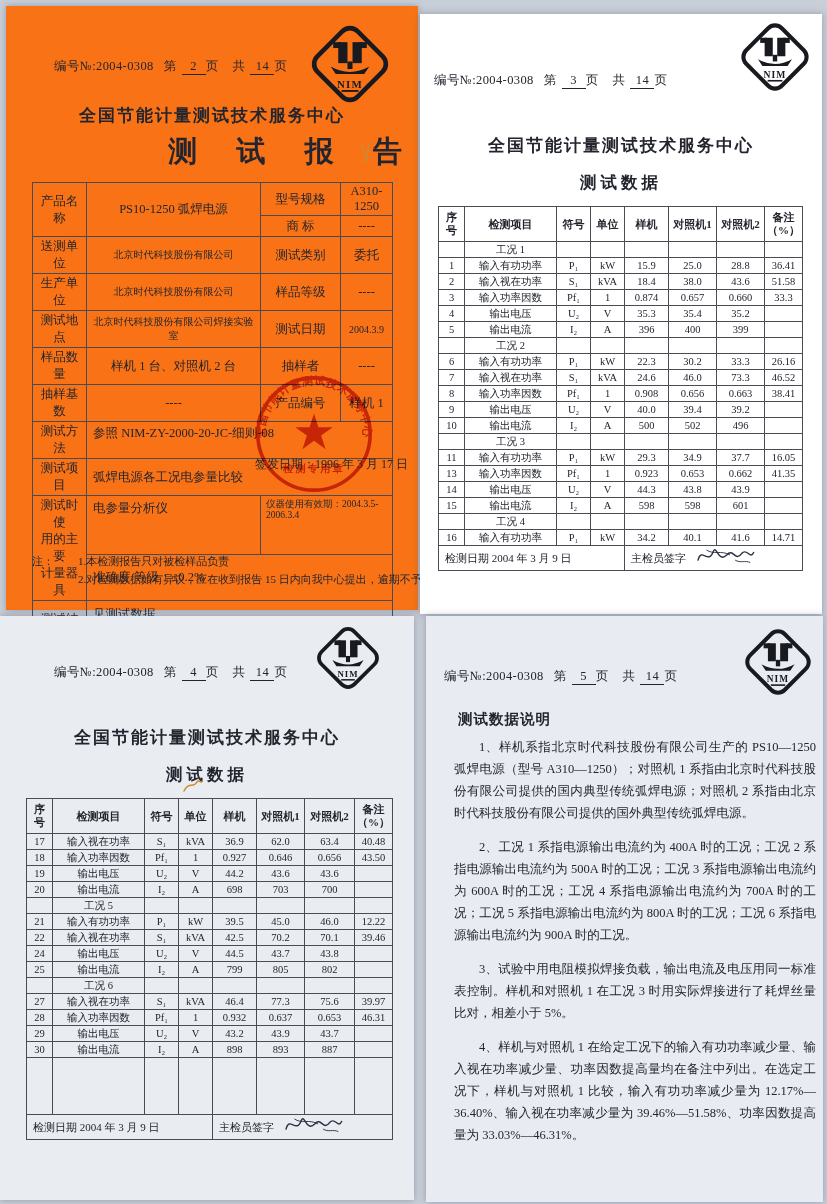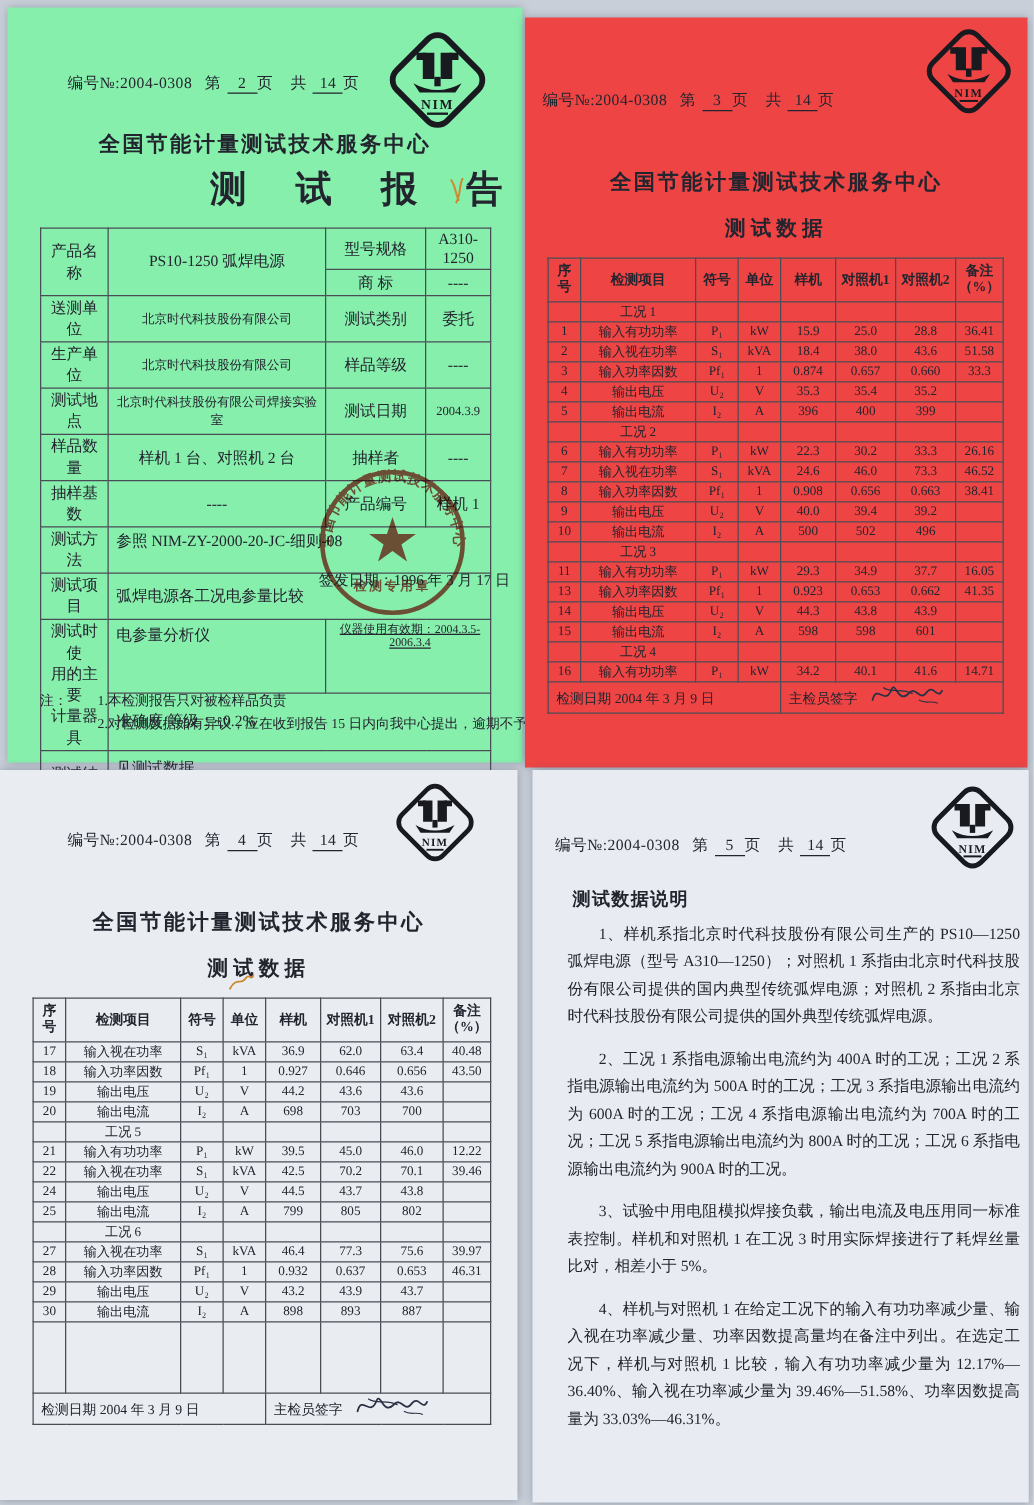--- a/index.html
+++ b/index.html
@@ -3,41 +3,41 @@
 <meta charset="utf-8">
 <style>
   html,body{margin:0;padding:0;}
   body{
     width:827px;height:1204px;position:relative;overflow:hidden;
     background:#c9cfd8;
     font-family:"Liberation Serif","DejaVu Serif",serif;
     color:#23252e;
   }
   .page{position:absolute;background:#e9edf2;box-shadow:0 0 7px rgba(80,90,110,.45);}
-  #page2{left:6px;top:6px;width:412px;height:604px;background:#86efac;}
-  #page3{left:420px;top:14px;width:402px;height:600px;background:#ef4444;}
+  #page2{left:6px;top:6px;width:412px;height:604px;background:#f97316;}
+  #page3{left:420px;top:14px;width:402px;height:600px;background:#ffffff;}
   #page4{left:0;top:616px;width:414px;height:584px;background:#e9edf2;}
   #page5{left:426px;top:616px;width:397px;height:586px;background:#e8ecf2;}
 
   .page-head{position:absolute;font-size:12.5px;letter-spacing:.4px;white-space:nowrap;}
   .page-head .w{margin:0 5px 0 10px;}
   .page-head .w2{margin:0 5px 0 14px;}
   .pg-num{display:inline-block;min-width:20px;text-align:center;border-bottom:1px solid #23252e;padding:0 2px;}
 
   .nim-logo{position:absolute;}
   .org-title{position:absolute;width:100%;text-align:center;font-weight:bold;font-size:17px;letter-spacing:2px;}
   .big-title{position:absolute;width:100%;text-align:right;font-weight:bold;font-size:29px;letter-spacing:16px;text-indent:16px;}
   .data-title{position:absolute;width:100%;text-align:center;font-weight:bold;font-size:16.5px;letter-spacing:4px;}
 
   table{border-collapse:collapse;table-layout:fixed;}
   .info-table{position:absolute;left:26px;top:176px;width:360px;border:1.5px solid #3a3c44;}
   .info-table td{border:1px solid #4a4c55;font-size:12.5px;text-align:center;padding:1px 2px;overflow:hidden;}
   .info-table td.left{text-align:left;padding-left:6px;}
   .info-table td.small{font-size:10px;}
-  .info-table td.vsmall{font-size:9.5px;line-height:11px;text-align:center;padding-left:5px;text-decoration:underline;}
+  .info-table td.vsmall{font-size:9.5px;line-height:11px;text-align:left;padding-left:5px;}
   .info-table td.top{vertical-align:top;}
   .pre{white-space:pre-line;}
   .result-cell{position:relative;}
   .approve-row td{height:28px;text-align:left;padding-left:8px;font-size:13px;}
 
   .data-table{position:absolute;border:1.5px solid #3a3c44;}
   #page3 .data-table{left:18px;top:192px;width:364px;}
   #page4 .data-table{left:26px;top:182px;width:366px;}
   .data-table th{border:1px solid #4a4c55;font-size:11px;font-weight:bold;white-space:pre-line;line-height:13px;padding:3px 1px;height:28px;}
   .data-table td{border:1px solid #4a4c55;font-size:10.5px;text-align:center;padding:0 2px;height:15px;overflow:hidden;}

